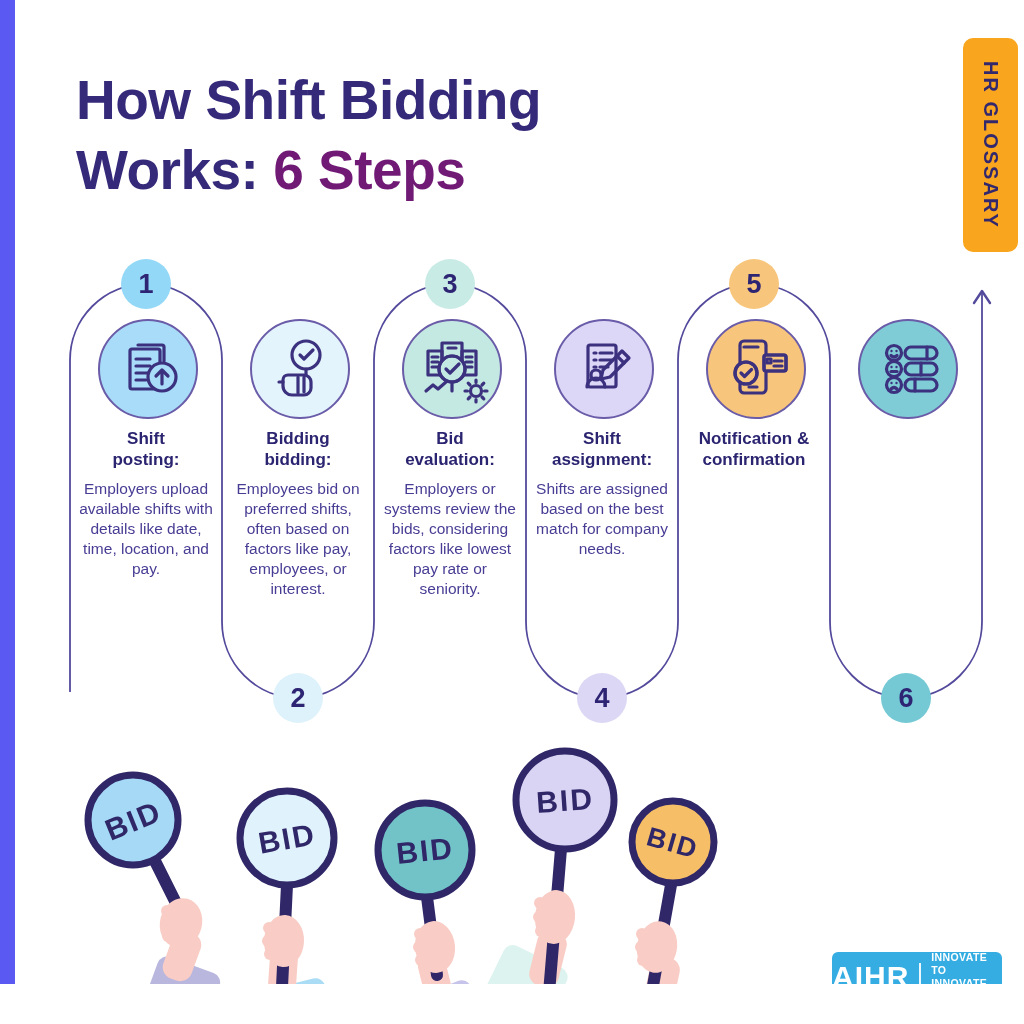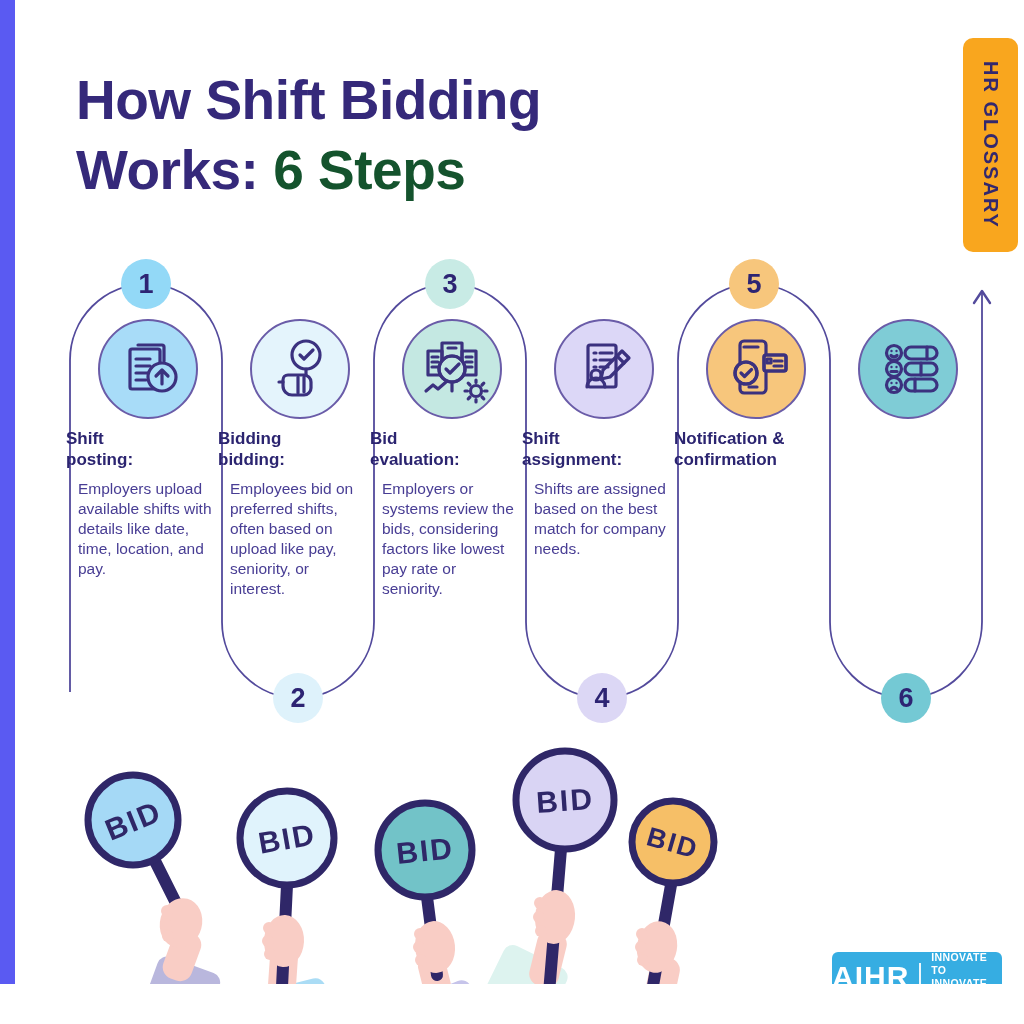--- a/index.html
+++ b/index.html
@@ -6,21 +6,21 @@
   body{font-family:"Liberation Sans", sans-serif;}
   #page{position:relative;width:1024px;height:984px;background:#ffffff;overflow:hidden;}
 
   
   .accent-bar{position:absolute;left:0;top:0;width:15px;height:1024px;background:#5a5af2;}
 
   
   .title{position:absolute;left:76px;top:66px;font-size:55px;font-weight:bold;
          color:#35297a;line-height:1.27;letter-spacing:-0.5px;margin:0;}
   .title .line{display:block;}
-  .accent{color:#14532d;}
+  .accent{color:#701a75;}
 
   
   .hr-tag{position:absolute;left:963px;top:38px;width:55px;height:214px;background:#f9a61e;
           border-radius:10px;display:flex;align-items:center;justify-content:center;}
   .hr-tag span{writing-mode:vertical-rl;font-weight:bold;font-size:20px;color:#33286e;
                letter-spacing:2px;white-space:nowrap;}
 
   
   .flow{position:absolute;left:0;top:0;width:1024px;height:1024px;pointer-events:none;}
 
@@ -31,21 +31,21 @@
 
   
   .icon-circle{position:absolute;width:96px;height:96px;border-radius:50%;background:var(--bg);
                border:2px solid #6a5ca8;display:flex;align-items:center;justify-content:center;}
   .icon-circle svg{display:block;}
   .icon-stroke{stroke:#3b317f;stroke-width:3.2;fill:none;stroke-linecap:round;stroke-linejoin:round;}
   .icon-dot{fill:#3b317f;stroke:none;}
   .fillbg{fill:var(--bg);}
 
   
-  .step-text{position:absolute;width:160px;}
+  .step-text{position:absolute;width:160px;text-align:center;}
   .step-text h3{margin:0 auto 8px auto;font-size:17px;font-weight:bold;color:#2b2470;
                 line-height:1.25;white-space:pre-line;}
   .step-text p{margin:0 auto;width:136px;font-size:15.5px;color:#483d94;line-height:1.3;}
 
   
   .bid-art{position:absolute;left:55px;top:735px;width:740px;height:289px;}
   .paddle-bg{fill:var(--bg);}
   .paddle-text{fill:#2f2768;font-weight:bold;font-size:30px;letter-spacing:2px;text-anchor:middle;}
 
   
@@ -191,21 +191,21 @@
   </div>
 
   <div class="step-text" style="left:66px;top:428px;">
     <h3>Shift
 posting:</h3>
     <p>Employers upload available shifts with details like date, time, location, and pay.</p>
   </div>
   <div class="step-text" style="left:218px;top:428px;">
     <h3>Bidding
 bidding:</h3>
-    <p>Employees bid on preferred shifts, often based on upload like pay, seniority, or interest.</p>
+    <p>Employees bid on preferred shifts, often based on factors like pay, employees, or interest.</p>
   </div>
   <div class="step-text" style="left:370px;top:428px;">
     <h3>Bid
 evaluation:</h3>
     <p>Employers or systems review the bids, considering factors like lowest pay rate or seniority.</p>
   </div>
   <div class="step-text" style="left:522px;top:428px;">
     <h3>Shift
 assignment:</h3>
     <p>Shifts are assigned based on the best match for company needs.</p>

